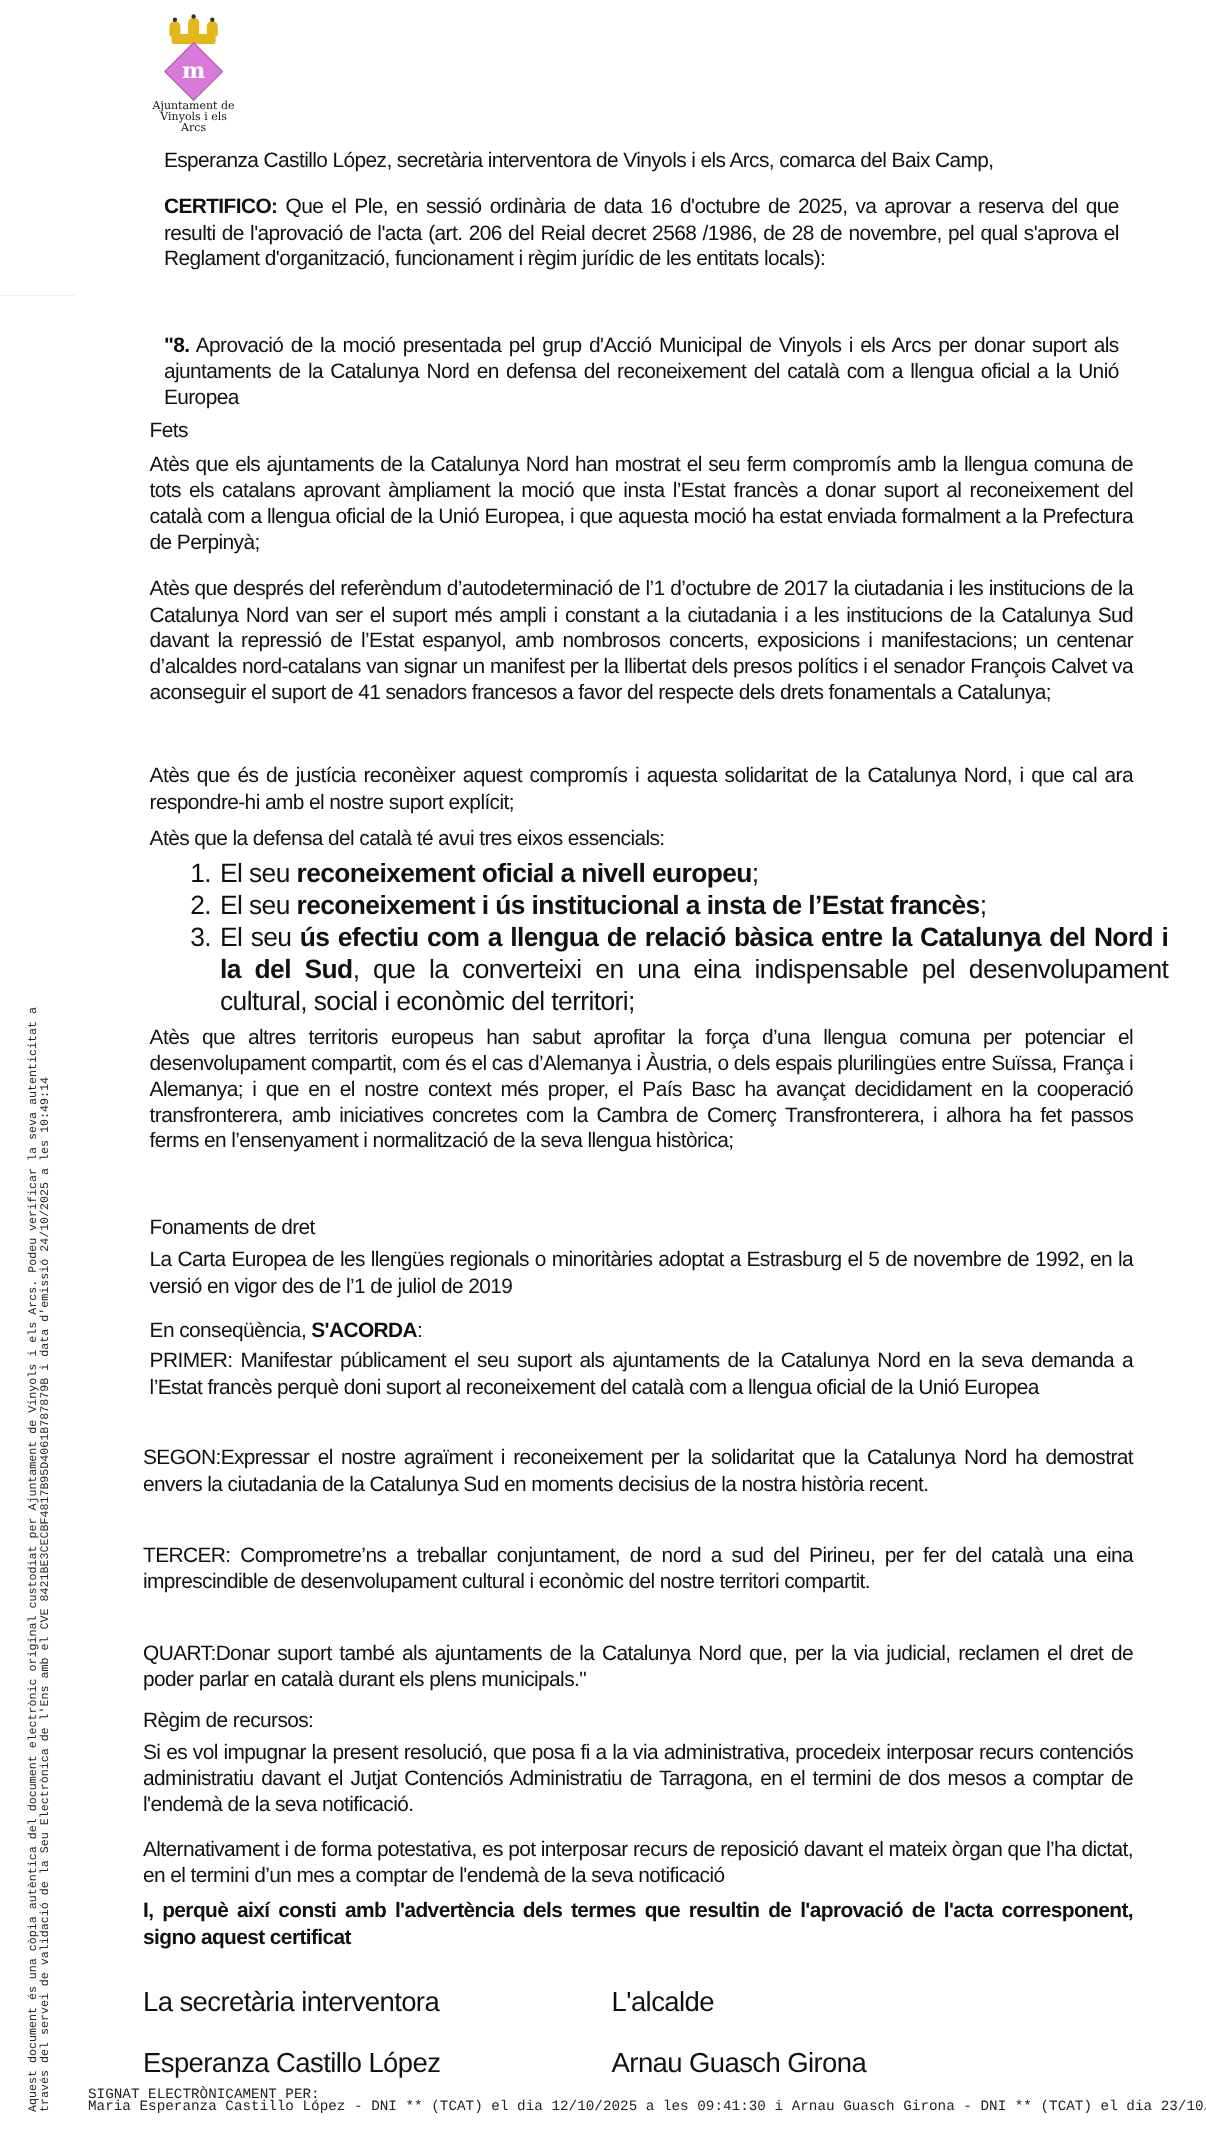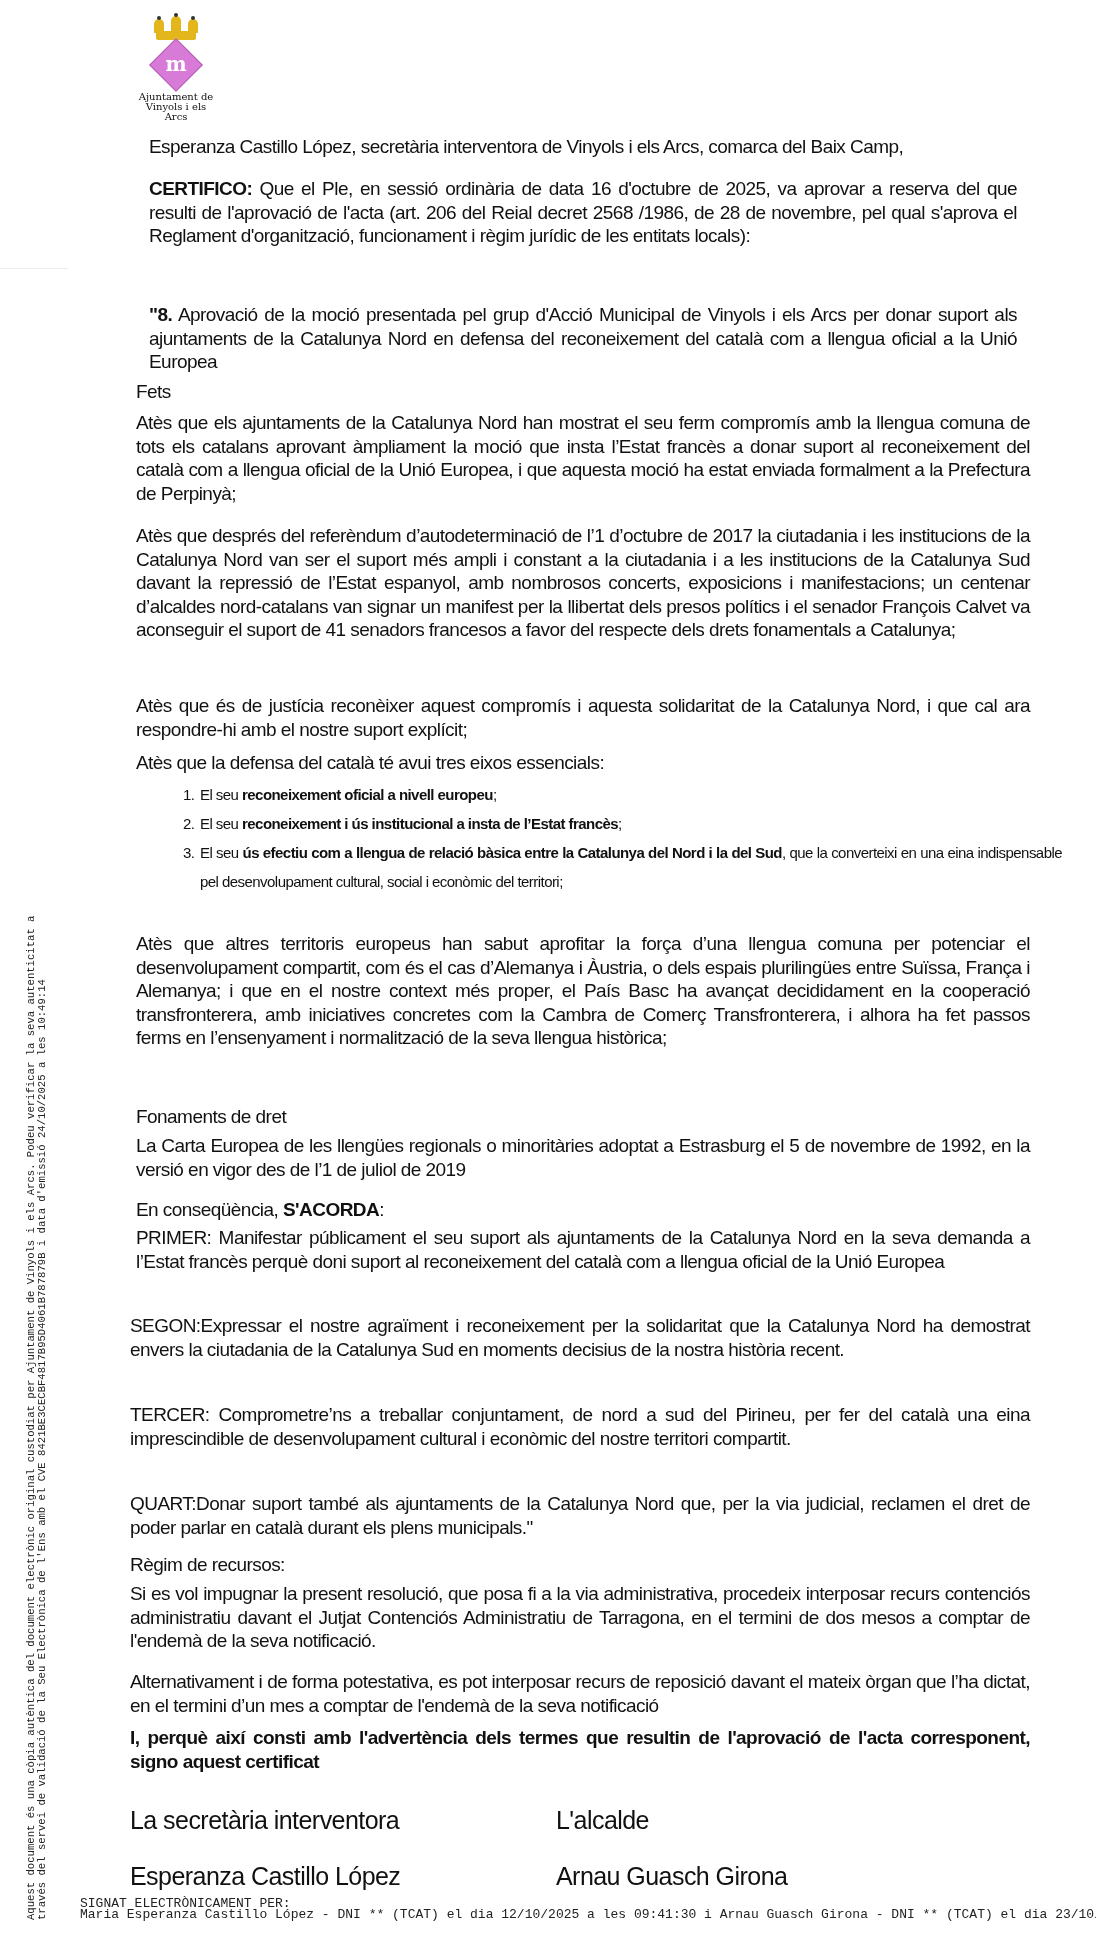--- a/index.html
+++ b/index.html
@@ -10,21 +10,21 @@
   .crown .band { position:absolute; left:4px; right:4px; bottom:0; height:9px; background:#e3b61b; border-radius:2px; }
   .crown .pt { position:absolute; bottom:7px; width:10px; height:14px; background:#e3b61b; border-radius:5px 5px 0 0; }
   .crown .pt::after { content:""; position:absolute; left:3px; top:-3px; width:4px; height:4px; background:#333; border-radius:50%; }
   .shield { width:36px; height:36px; background:#d87bd8; transform:rotate(45deg); margin:6px auto 8px; border:1px solid #b05bb0; position:relative; }
   .shield .m { position:absolute; left:5px; top:5px; width:24px; height:24px; transform:rotate(-45deg); color:#fff; font:bold 20px "DejaVu Serif", serif; text-align:center; line-height:24px; }
   .logo-text { font-family:"DejaVu Serif", serif; font-size:10px; line-height:10px; color:#111; }
   .doc { position:absolute; left:136px; width:894px; font-size:19px; line-height:23.5px; letter-spacing:-0.55px; }
   .j { text-align:justify; }
   .doc p { margin:13px; }
   .b { font-weight:bold; }
-  ol.eixos { position:absolute; left:166px; width:864px; margin:0; padding:0 0 0 32px; font-size:15px; line-height:29px; letter-spacing:-0.55px; }
+  ol.eixos { position:absolute; left:166px; width:864px; margin:0; padding:0 0 0 32px; font-size:24px; line-height:29px; letter-spacing:-0.55px; }
   ol.eixos li { text-align:justify; padding-left:2px; }
   .side { position:absolute; left:26px; top:1920px; transform-origin:0 0; transform:rotate(-90deg);
           font-family:"Liberation Mono", monospace; font-size:10.6px; line-height:11px; white-space:nowrap; color:#222; }
   .foot { position:absolute; left:80px; top:1898px; font-family:Liberation Mono, monospace; font-size:13px; line-height:11px; color:#222; white-space:nowrap; }
   .hrule { position:absolute; left:0; top:268px; width:68px; height:1px; background:#eee; }
   .sig-row { position:absolute; font-size:25px; letter-spacing:-0.55px; }
 </style>
 </head>
 <body>
 

